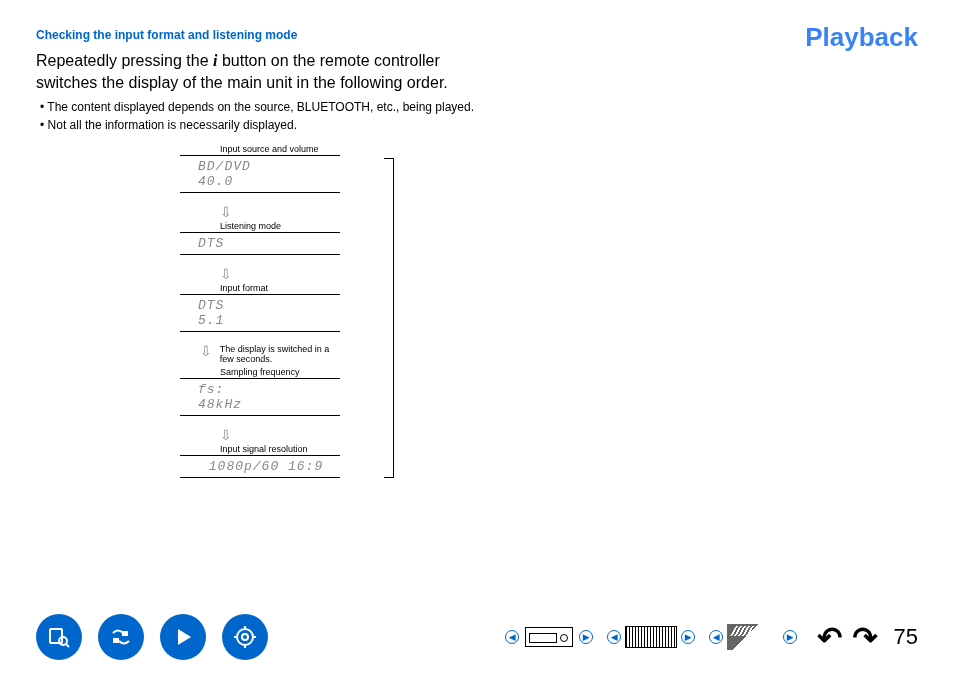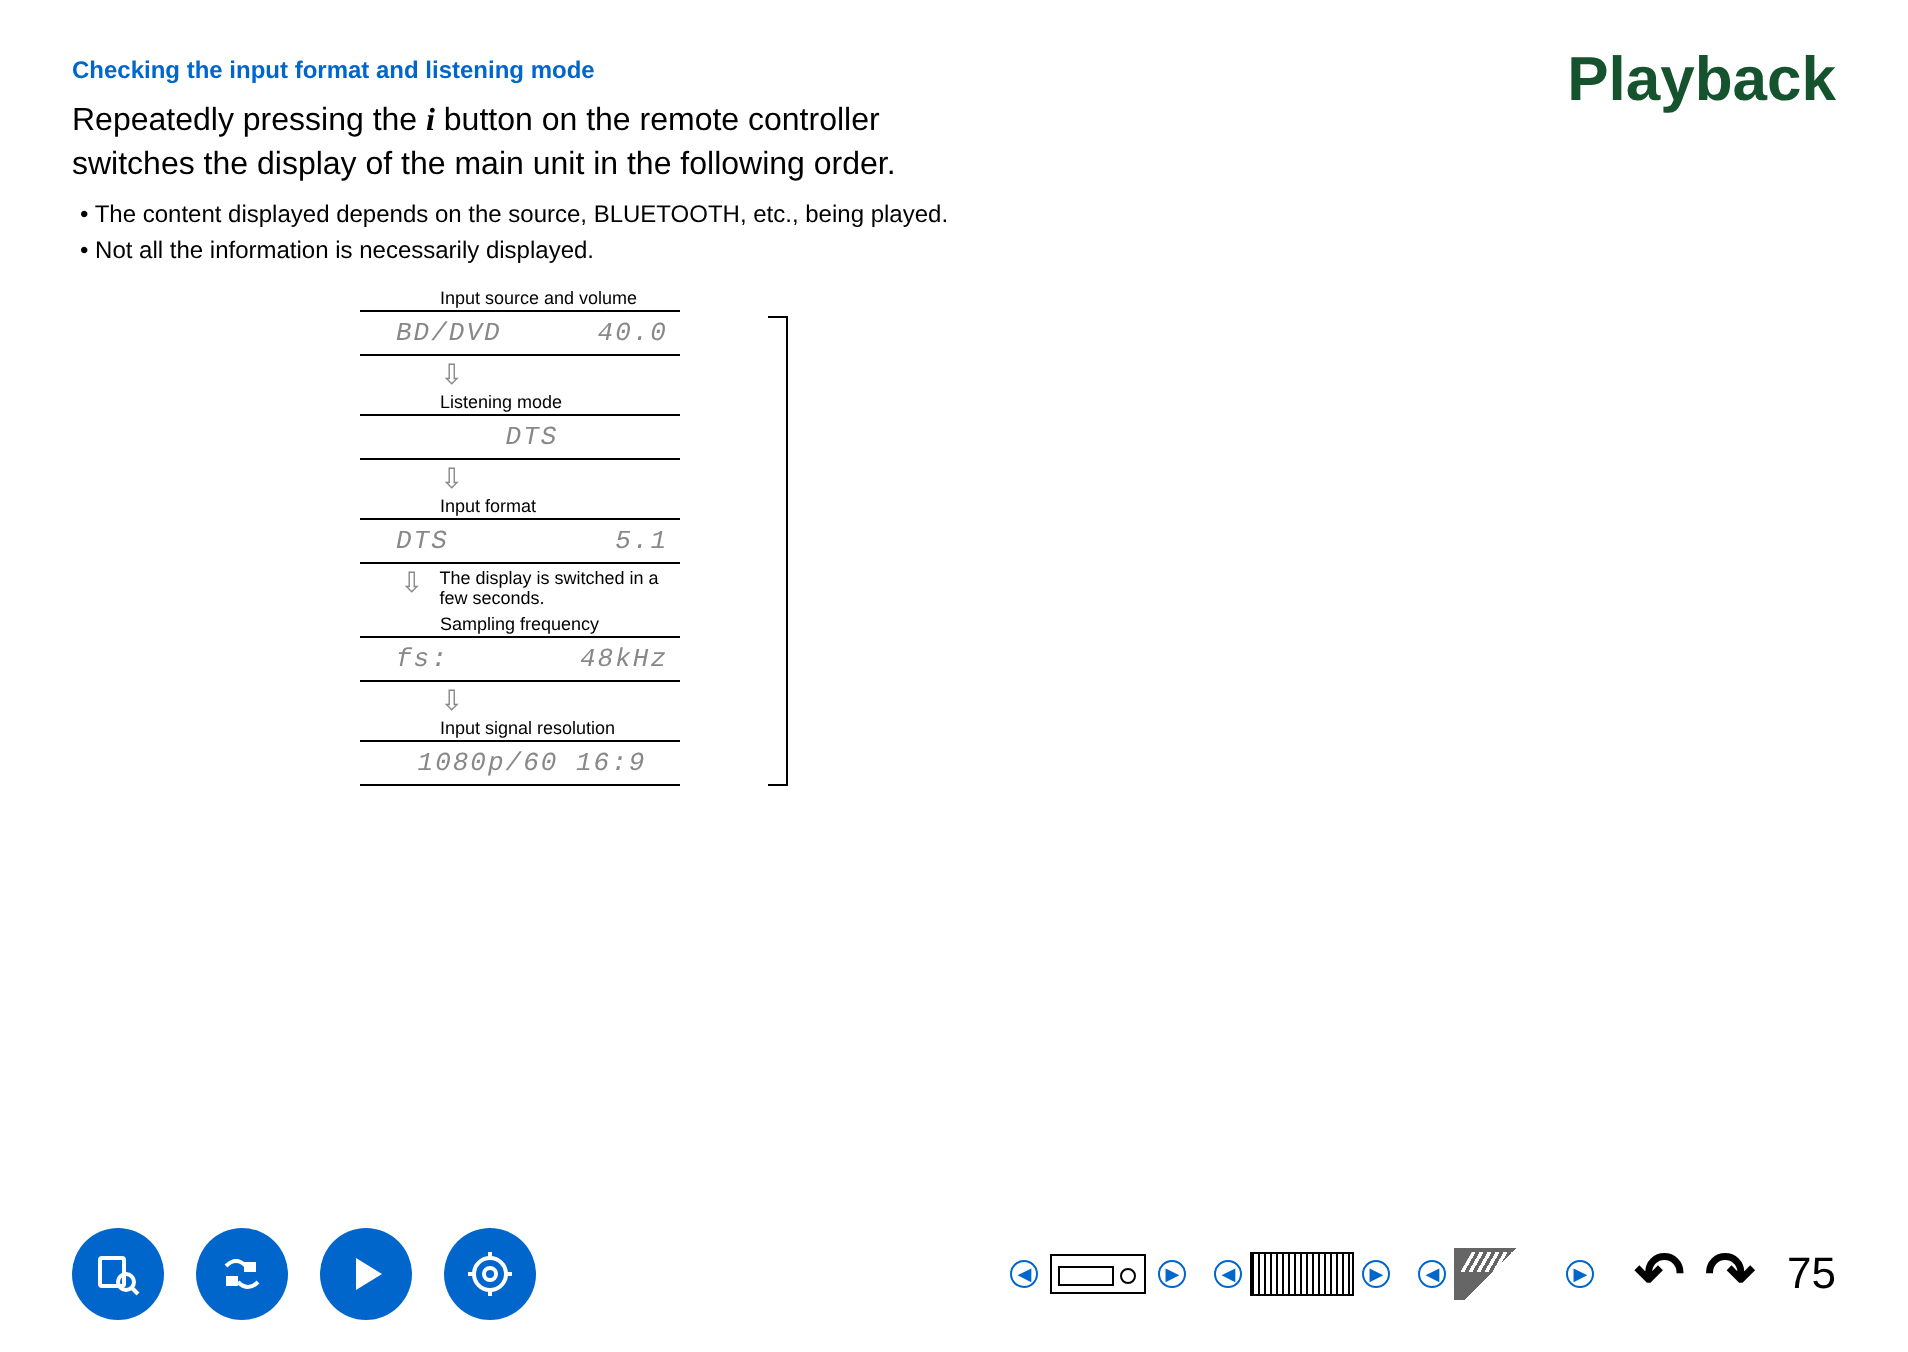--- a/index.html
+++ b/index.html
@@ -13,23 +13,23 @@
   }
   .page {
     padding: 28px 36px 0 36px;
     position: relative;
     height: 100%;
   }
   .watermark {
     position: absolute;
     top: 22px;
     right: 36px;
-    font-size: 31px;
+    font-size: 26px;
     font-weight: bold;
-    color: #14532d;
+    color: #3b82f6;
   }
   h1.title {
     color: #0066cc;
     font-size: 12px;
     font-weight: bold;
     margin-bottom: 8px;
   }
   .intro {
     font-size: 16px;
     line-height: 1.35;
@@ -79,23 +79,24 @@
     border-top: 1px solid #000;
     border-bottom: 1px solid #000;
     padding: 3px 6px 3px 18px;
     font-family: "Courier New", monospace;
     font-style: italic;
     font-size: 13px;
     letter-spacing: 1px;
     color: #888;
     display: flex;
     justify-content: space-between;
-    margin-bottom: 2px;
+    margin-bottom: 12px;
     width: 160px;
     margin-left: 0;
+    flex-direction: column;
   }
   .arrow-row {
     display: flex;
     align-items: flex-start;
     width: 160px;
   }
   .arrow {
     font-size: 14px;
     color: #888;
     margin-left: 40px;
@@ -205,21 +206,21 @@
     <div class="label">Sampling frequency</div>
     <div class="disp">
       <span>fs:</span>
       <span>48kHz</span>
     </div>
     <div class="arrow-row">
         <span class="arrow">⇩</span>
       </div>
 
     <div class="label">Input signal resolution</div>
-    <div class="disp" style="justify-content:center;">
+    <div class="disp" style="justify-content:center;align-items:center;">
       <span>1080p/60 16:9</span>
     </div>
   </div>
 
   <div class="nav">
     <div class="nav-left">
       <div class="circ">
         <svg width="26" height="26" viewBox="0 0 26 26">
             <rect x="4" y="5" width="12" height="14" rx="1" fill="none" stroke="#fff" stroke-width="2"></rect>
             <circle cx="17" cy="17" r="4" fill="none" stroke="#fff" stroke-width="2"></circle>

